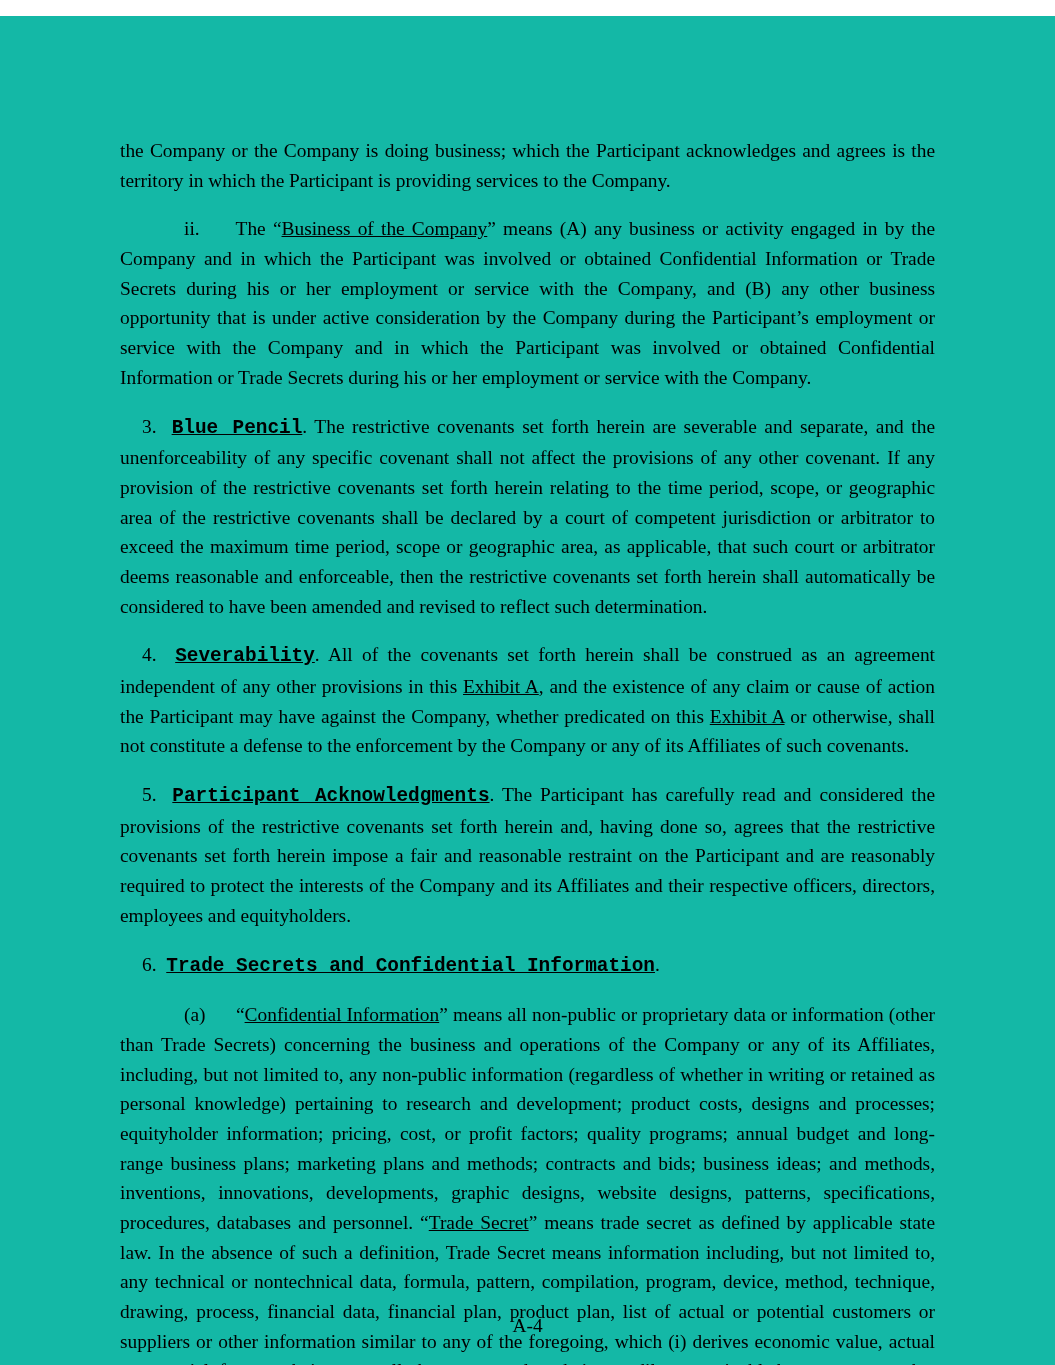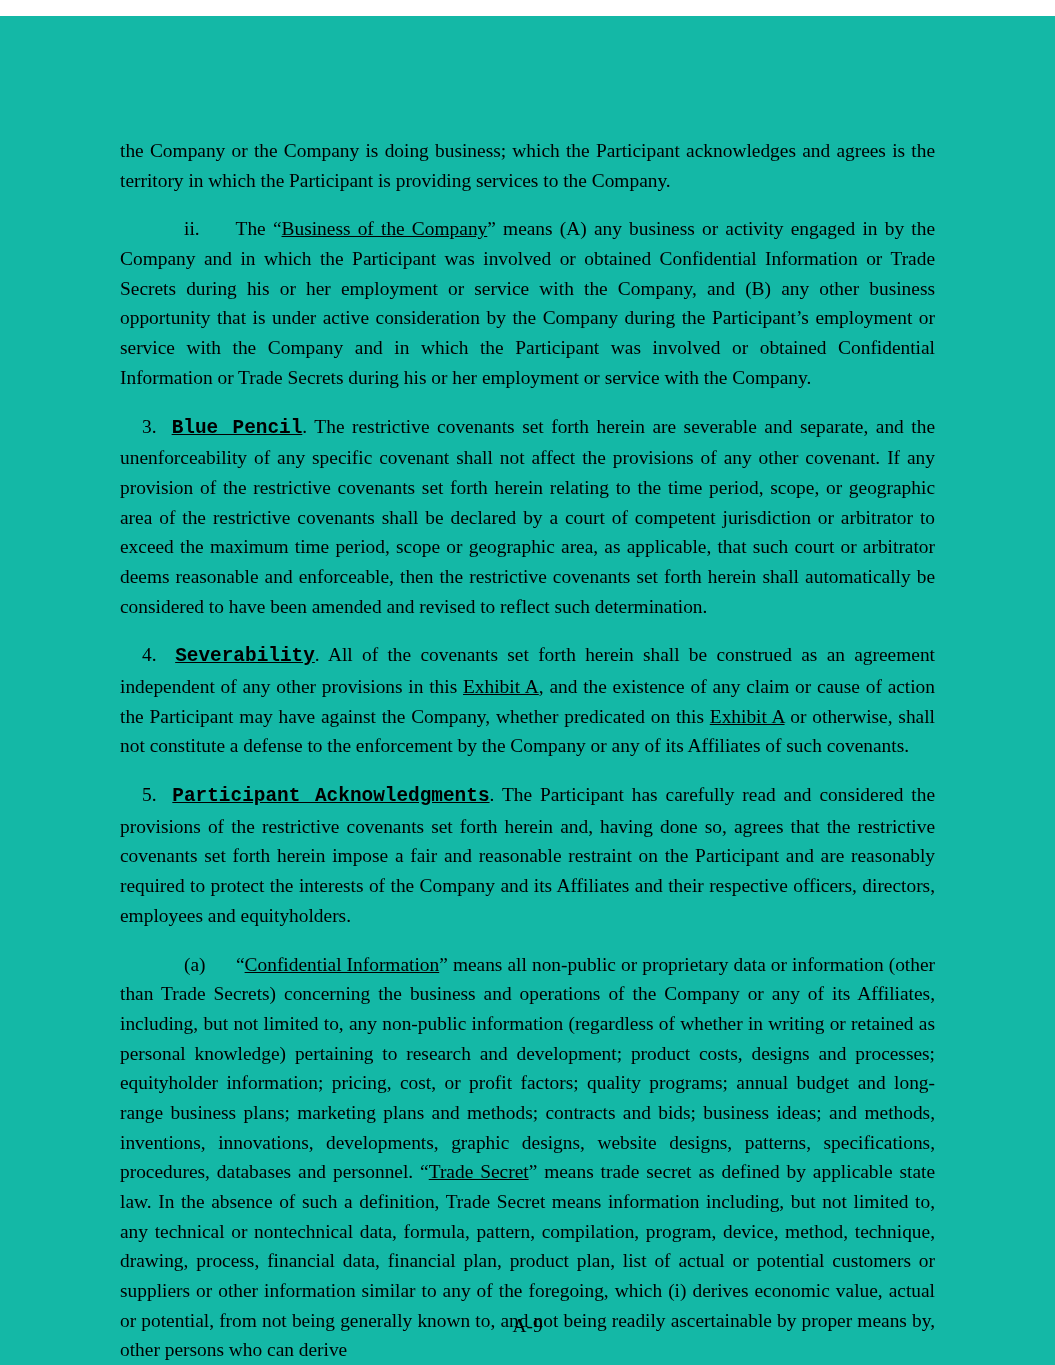--- a/index.html
+++ b/index.html
@@ -65,19 +65,20 @@
     <p class="tight">the Company or the Company is doing business; which the Participant acknowledges and agrees is the territory in which the Participant is providing services to the Company.</p>
 
     <p class="indent-first"><span>ii.</span><span class="nowrap">&nbsp;&nbsp;&nbsp;&nbsp;&nbsp;</span><span>The “</span><u>Business of the Company</u><span>” means (A) any business or activity engaged in by the Company and in which the Participant was involved or obtained Confidential Information or Trade Secrets during his or her employment or service with the Company, and (B) any other business opportunity that is under active consideration by the Company during the Participant’s employment or service with the Company and in which the Participant was involved or obtained Confidential Information or Trade Secrets during his or her employment or service with the Company.</span></p>
 
     <p class="indent-num"><span>3.</span><span class="nowrap">&nbsp;&nbsp;</span><span class="bu">Blue Pencil</span><span>.  The restrictive covenants set forth herein are severable and separate, and the unenforceability of any specific covenant shall not affect the provisions of any other covenant.  If any provision of the restrictive covenants set forth herein relating to the time period, scope, or geographic area of the restrictive covenants shall be declared by a court of competent jurisdiction or arbitrator to exceed the maximum time period, scope or geographic area, as applicable, that such court or arbitrator deems reasonable and enforceable, then the restrictive covenants set forth herein shall automatically be considered to have been amended and revised to reflect such determination.</span></p>
 
     <p class="indent-num"><span>4.</span><span class="nowrap">&nbsp;&nbsp;</span><span class="bu">Severability</span><span>.  All of the covenants set forth herein shall be construed as an agreement independent of any other provisions in this </span><u>Exhibit A</u><span>, and the existence of any claim or cause of action the Participant may have against the Company, whether predicated on this </span><u>Exhibit A</u><span> or otherwise, shall not constitute a defense to the enforcement by the Company or any of its Affiliates of such covenants.</span></p>
 
     <p class="indent-num"><span>5.</span><span class="nowrap">&nbsp;&nbsp;</span><span class="bu">Participant Acknowledgments</span><span>.  The Participant has carefully read and considered the provisions of the restrictive covenants set forth herein and, having done so, agrees that the restrictive covenants set forth herein impose a fair and reasonable restraint on the Participant and are reasonably required to protect the interests of the Company and its Affiliates and their respective officers, directors, employees and equityholders.</span></p>
 
+    <p class="indent-num"><span>6.</span><span class="nowrap">&nbsp;&nbsp;</span><span class="bu">Trade Secrets and Confidential Information</span><span>.</span></p>
 
     <p class="indent-first"><span>(a)</span><span class="nowrap">&nbsp;&nbsp;&nbsp;&nbsp;&nbsp;&nbsp;</span><span>“</span><u>Confidential Information</u><span>” means all non-public or proprietary data or information (other than Trade Secrets) concerning the business and operations of the Company or any of its Affiliates, including, but not limited to, any non-public information (regardless of whether in writing or retained as personal knowledge) pertaining to research and development; product costs, designs and processes; equityholder information; pricing, cost, or profit factors; quality programs; annual budget and long-range business plans; marketing plans and methods; contracts and bids; business ideas; and methods, inventions, innovations, developments, graphic designs, website designs, patterns, specifications, procedures, databases and personnel.  “</span><u>Trade Secret</u><span>” means trade secret as defined by applicable state law.  In the absence of such a definition, Trade Secret means information including, but not limited to, any technical or nontechnical data, formula, pattern, compilation, program, device, method, technique, drawing, process, financial data, financial plan, product plan, list of actual or potential customers or suppliers or other information similar to any of the foregoing, which (i) derives economic value, actual or potential, from not being generally known to, and not being readily ascertainable by proper means by, other persons who can derive</span></p>
 
   </div>
 
-  <div class="footer">A-9</div>
+  <div class="footer">A-4</div>
 </div>
 
 </body></html>

